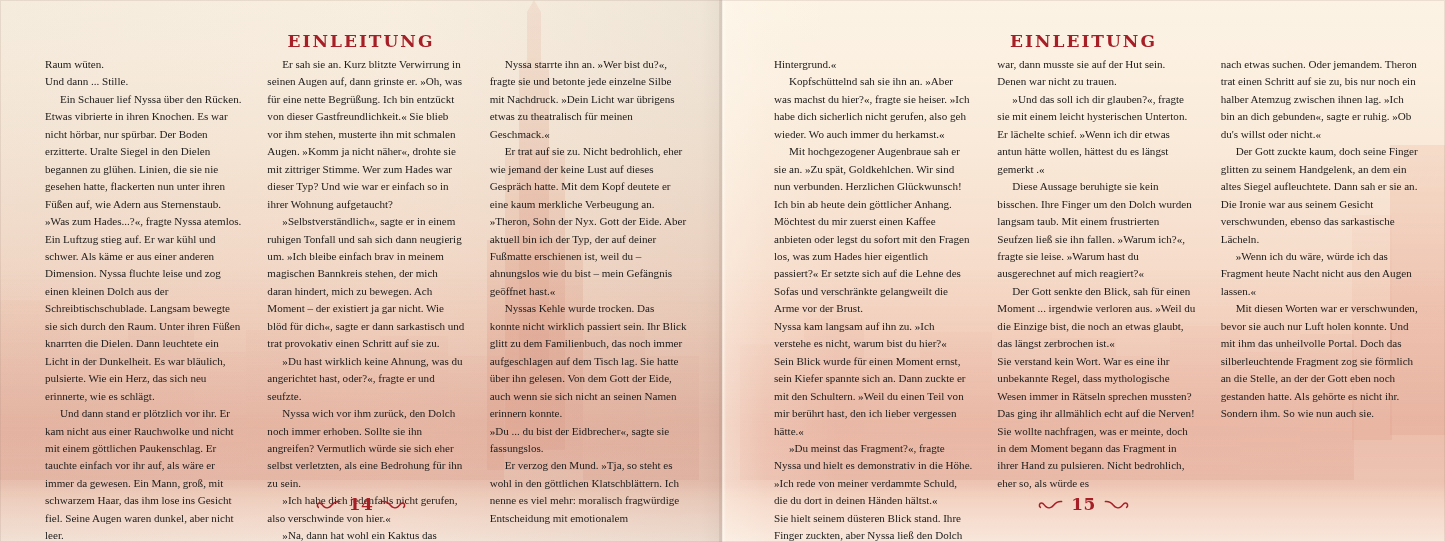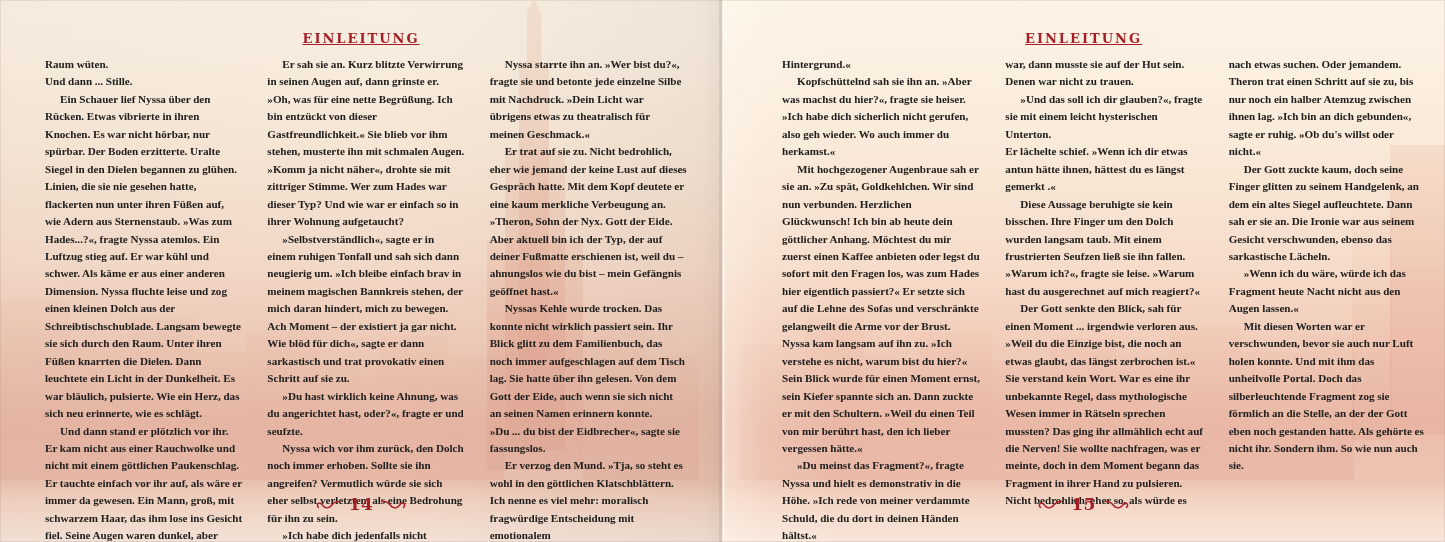--- a/index.html
+++ b/index.html
@@ -91,40 +91,38 @@
 
   
   .running-head {
     position: absolute;
     top: 31px;
     width: 100%;
     text-align: center;
     color: #a61f27;
     font-family: "DejaVu Serif", "Liberation Serif", serif;
     font-weight: bold;
-    font-size: 13px;
+    font-size: 17px;
     letter-spacing: 2.0px;
     text-transform: uppercase;
-    text-decoration: underline;
   }
 
   
   .cols {
     position: absolute;
     top: 56px;
     height: 430px;
     display: flex;
   }
   .page-left .cols  { left: 45px;  width: 642px; gap: 25px; }
-  .page-right .cols { left: 60px;  width: 645px; gap: 25px; justify-content: space-between; }
+  .page-right .cols { left: 52px;  width: 645px; gap: 25px; justify-content: space-between; }
 
   .col {
     flex: 1 1 0;
     min-width: 0;
-    font-weight: bold;
   }
 
   .col p {
     margin: 0;
     color: #22201e;
     font-size: 11.1px;
     line-height: 17.45px;
     text-align: left;
     hyphens: manual;
     word-spacing: -0.1px;
@@ -270,21 +268,21 @@
         <p class="ind">Kopfschüttelnd sah sie ihn an. »Aber was machst du hier?«, fragte sie heiser. »Ich habe dich sicherlich nicht gerufen, also geh wieder. Wo auch immer du herkamst.«</p>
         <p class="ind">Mit hochgezogener Augenbraue sah er sie an. »Zu spät, Goldkehlchen. Wir sind nun verbunden. Herzlichen Glückwunsch! Ich bin ab heute dein göttlicher Anhang. Möchtest du mir zuerst einen Kaffee anbieten oder legst du sofort mit den Fragen los, was zum Hades hier eigentlich passiert?«  Er setzte sich auf die Lehne des Sofas und verschränkte gelangweilt die Arme vor der Brust.</p>
         <p>Nyssa kam langsam auf ihn zu. »Ich verstehe es nicht, warum bist du hier?«</p>
         <p>Sein Blick wurde für einen Moment ernst, sein Kiefer spannte sich an. Dann zuckte er mit den Schultern. »Weil du einen Teil von mir berührt hast, den ich lieber vergessen hätte.«</p>
         <p class="ind">»Du meinst das Fragment?«, fragte Nyssa und hielt es demonstrativ in die Höhe. »Ich rede von meiner verdammte Schuld, die du dort in deinen Händen hältst.«</p>
         <p>Sie hielt seinem düsteren Blick stand. Ihre Finger zuckten, aber Nyssa ließ den Dolch sinken. Wenn das vor ihr ein Gott</p>
       </div>
       <div class="col">
         <p>war, dann musste sie auf der Hut sein. Denen war nicht zu trauen.</p>
         <p class="ind">»Und das soll ich dir glauben?«, fragte sie mit einem leicht hysterischen Unterton.</p>
-        <p>Er lächelte schief. »Wenn ich dir etwas antun hätte ihnen, hättest du es längst gemerkt .«</p>
+        <p>Er lächelte schief. »Wenn ich dir etwas antun hätte wollen, hättest du es längst gemerkt .«</p>
         <p class="ind">Diese Aussage beruhigte sie kein bisschen. Ihre Finger um den Dolch wurden langsam taub. Mit einem frustrierten Seufzen ließ sie ihn fallen. »Warum ich?«, fragte sie leise. »Warum hast du ausgerechnet auf mich reagiert?«</p>
         <p class="ind">Der Gott senkte den Blick, sah für einen Moment ... irgendwie verloren aus. »Weil du die Einzige bist, die noch an etwas glaubt, das längst zerbrochen ist.«</p>
         <p>Sie verstand kein Wort. War es eine ihr unbekannte Regel, dass mythologische Wesen immer in Rätseln sprechen mussten? Das ging ihr allmählich echt auf die Nerven! Sie wollte nachfragen, was er meinte, doch in dem Moment begann das Fragment in ihrer Hand zu pulsieren. Nicht bedrohlich, eher so, als würde es</p>
       </div>
       <div class="col">
         <p>nach etwas suchen. Oder jemandem. Theron trat einen Schritt auf sie zu, bis nur noch ein halber Atemzug zwischen ihnen lag. »Ich bin an dich gebunden«, sagte er ruhig. »Ob du's willst oder nicht.«</p>
         <p class="ind">Der Gott zuckte kaum, doch seine Finger glitten zu seinem Handgelenk, an dem ein altes Siegel aufleuchtete. Dann sah er sie an. Die Ironie war aus seinem Gesicht verschwunden, ebenso das sarkastische Lächeln.</p>
         <p class="ind">»Wenn ich du wäre, würde ich das Fragment heute Nacht nicht aus den Augen lassen.«</p>
         <p class="ind">Mit diesen Worten war er verschwunden, bevor sie auch nur Luft holen konnte. Und mit ihm das unheilvolle Portal. Doch das silberleuchtende Fragment zog sie förmlich an die Stelle, an der der Gott eben noch gestanden hatte. Als gehörte es nicht ihr. Sondern ihm. So wie nun auch sie.</p>
       </div>

